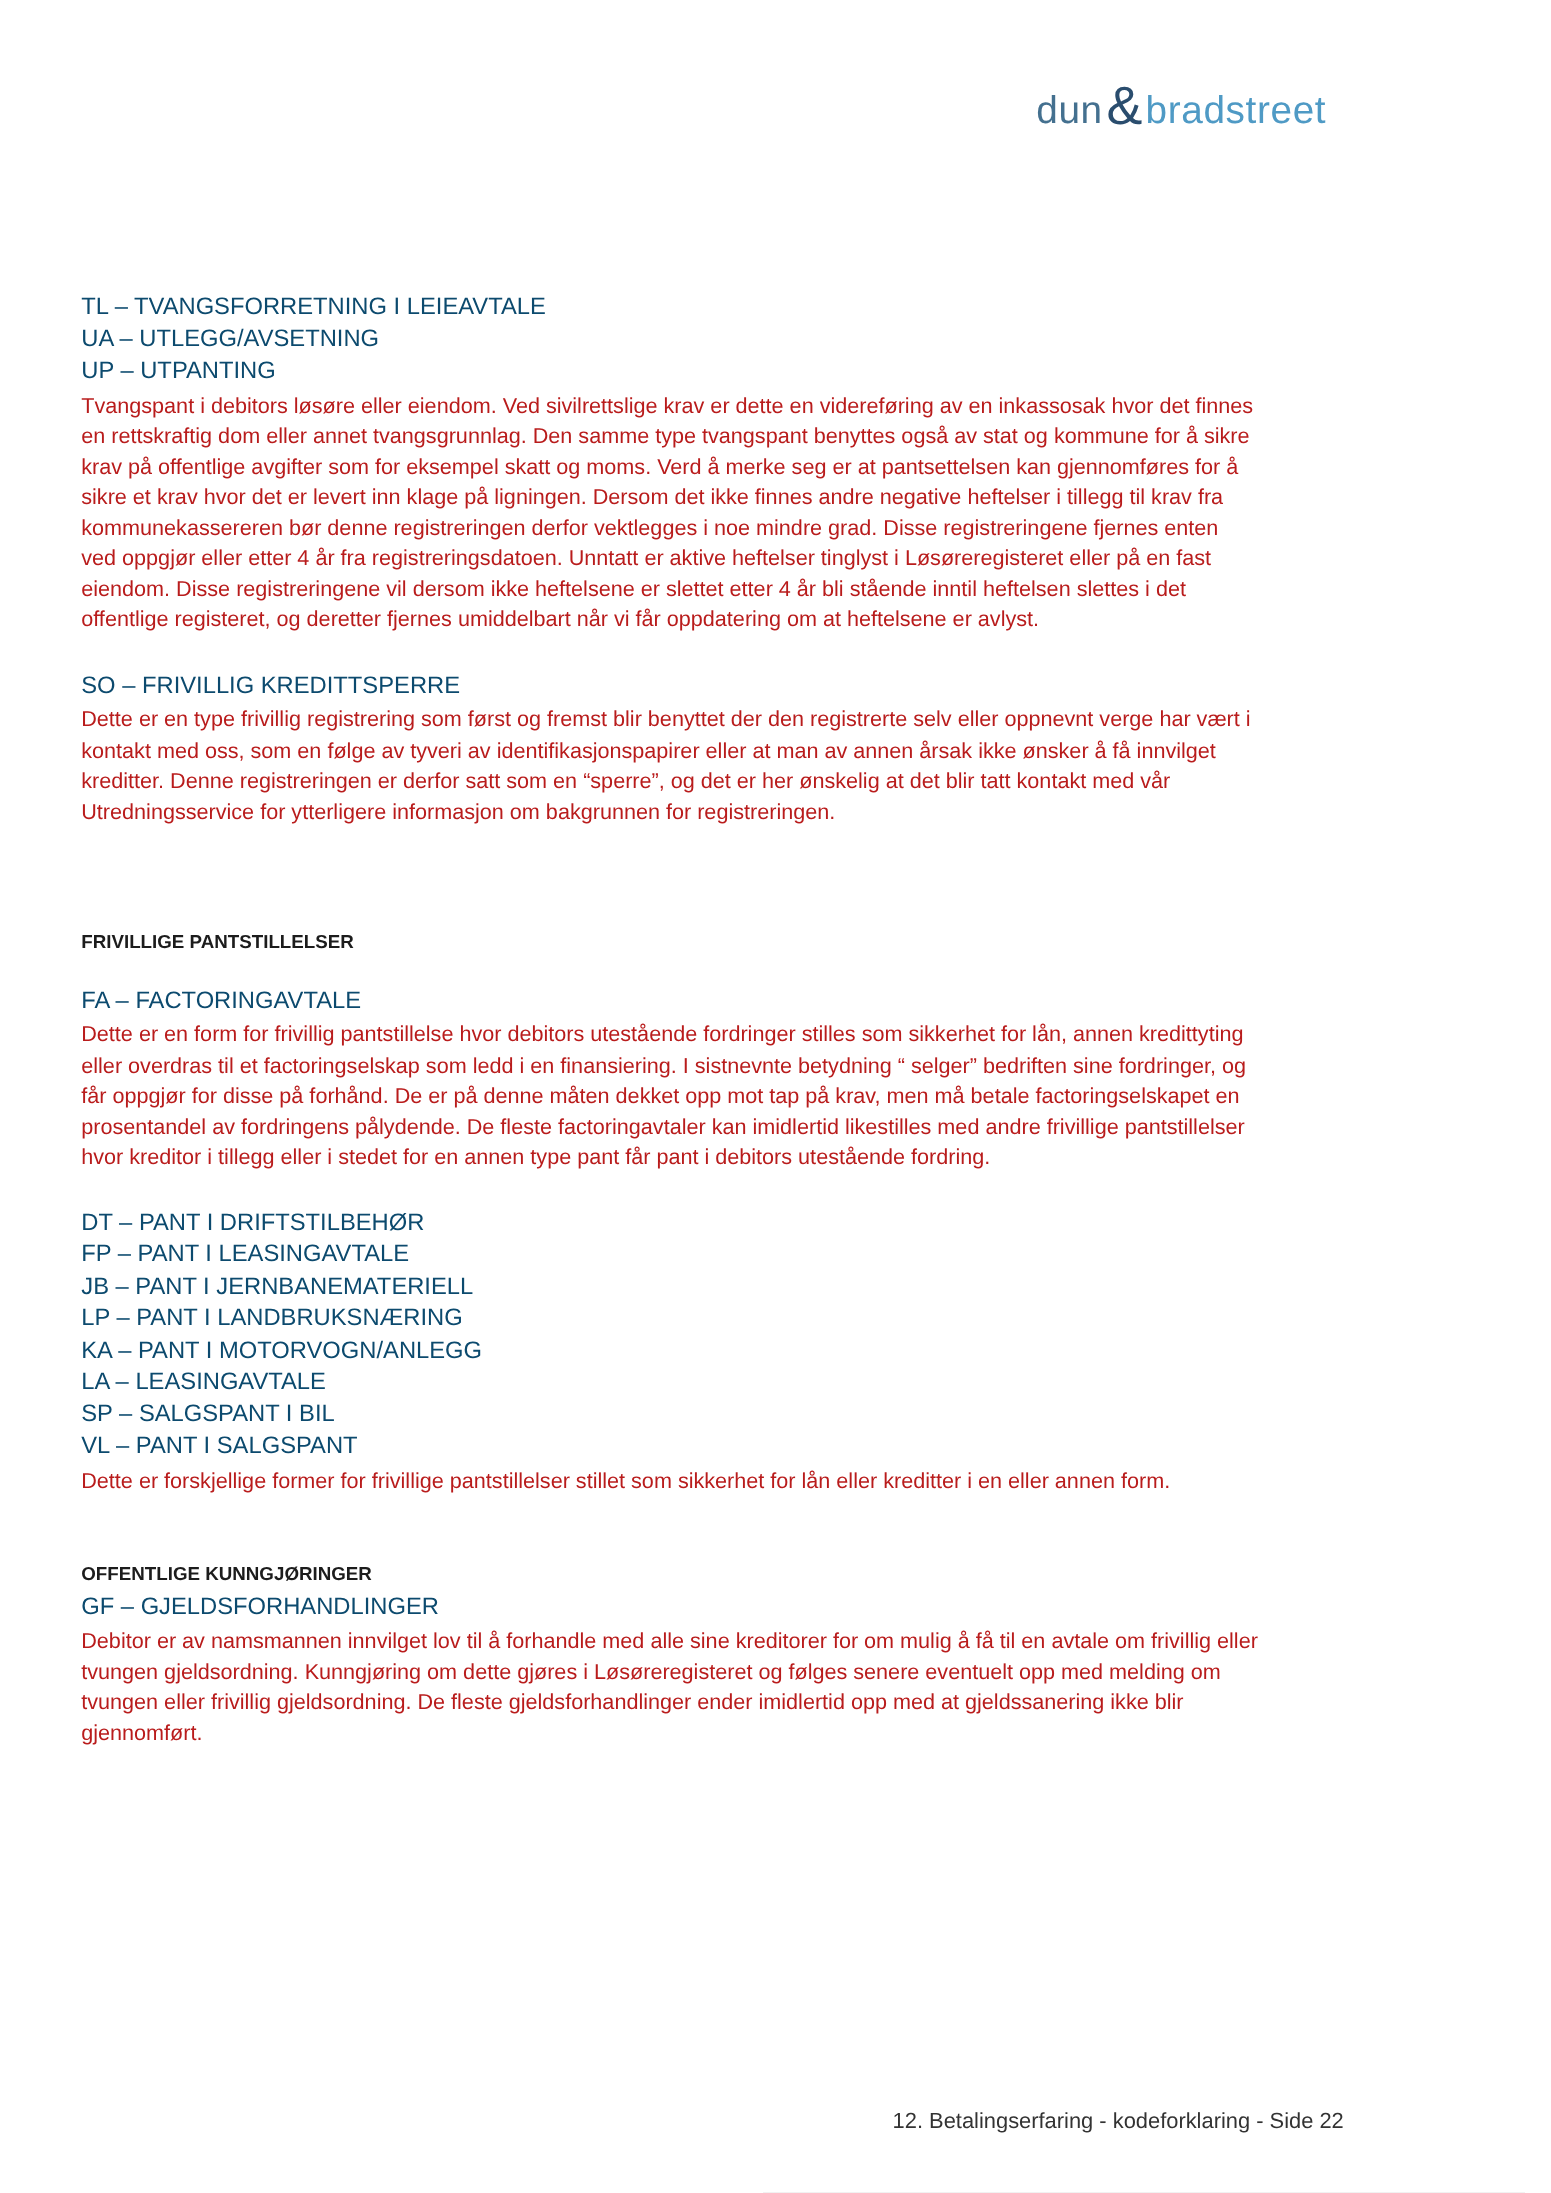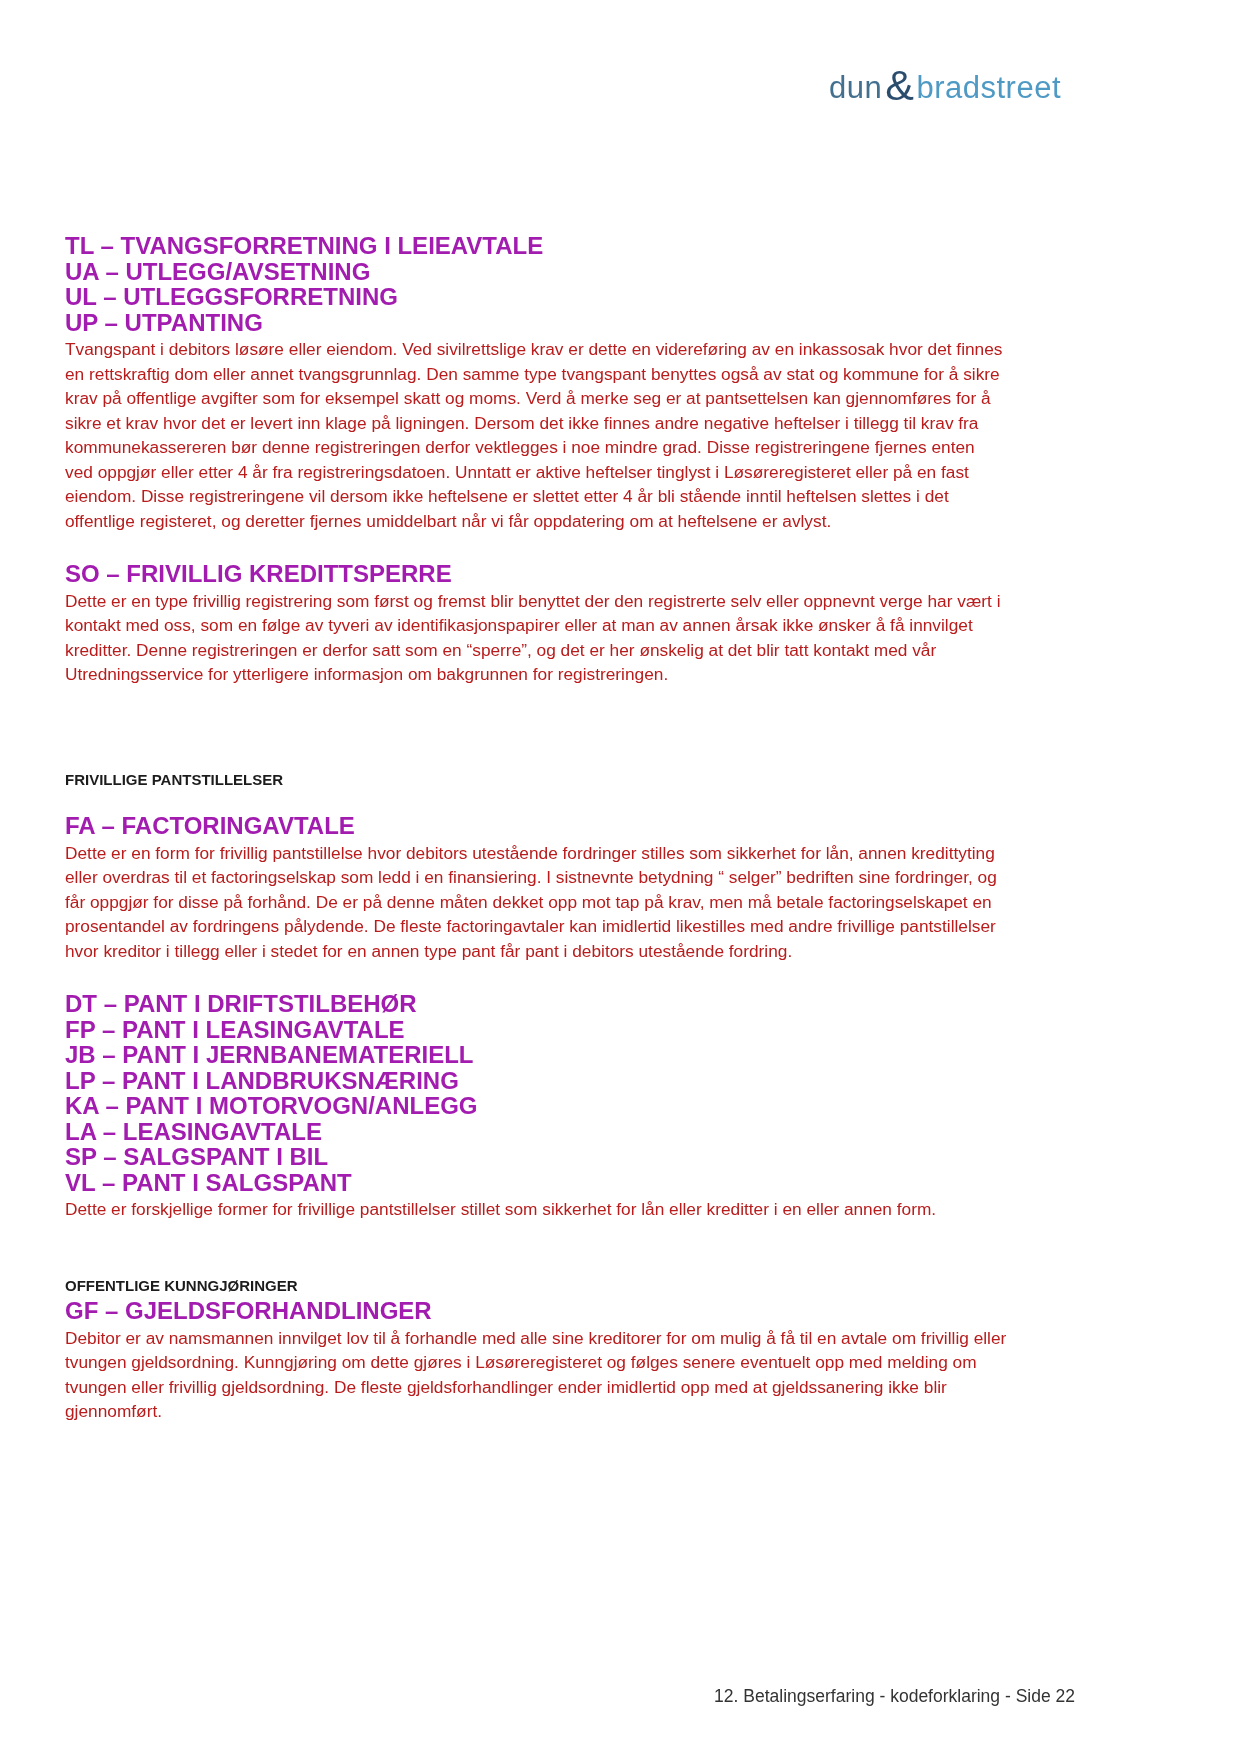--- a/index.html
+++ b/index.html
@@ -21,21 +21,21 @@
   }
   .logo .dun{font-size:31px;color:#44708f;font-weight:400;}
   .logo .amp{font-size:43px;color:#2a4d6e;font-weight:400;margin:0 2px 0 3px;line-height:1;position:relative;top:-2px;}
   .logo .brad{font-size:31px;color:#4f9ac5;font-weight:400;}
   
   .content{
     position:absolute;left:65px;top:0;width:942px;
     color:#3a3a3a;
   }
   .code-line{
-    font-size:24px;font-weight:700;color:#a21caf;
+    font-size:19px;font-weight:400;color:#0c4a6e;
     line-height:25.5px;white-space:nowrap;
   }
   .section-title{
     font-size:15px;font-weight:700;color:#1c1c1c;
     line-height:25.5px;white-space:nowrap;
   }
   .body-par{
     margin:2px 0 0 0;
     font-size:17.3px;line-height:24.5px;color:#b91c1c;
     text-align:left;
@@ -63,21 +63,20 @@
     <span class="dun">dun</span>
     <span class="amp">&amp;</span>
     <span class="brad">bradstreet</span>
   </div>
 
   <div class="content">
 
     <div class="code-block mt-codes1">
       <div class="code-line">TL – TVANGSFORRETNING I LEIEAVTALE</div>
       <div class="code-line">UA – UTLEGG/AVSETNING</div>
-      <div class="code-line">UL – UTLEGGSFORRETNING</div>
       <div class="code-line">UP – UTPANTING</div>
     </div>
     <p class="body-par">Tvangspant i debitors løsøre eller eiendom. Ved sivilrettslige krav er dette en videreføring av en inkassosak hvor det finnes en rettskraftig dom eller annet tvangsgrunnlag. Den samme type tvangspant benyttes også av stat og kommune for å sikre krav på offentlige avgifter som for eksempel skatt og moms. Verd å merke seg er at pantsettelsen kan gjennomføres for å sikre et krav hvor det er levert inn klage på ligningen. Dersom det ikke finnes andre negative heftelser i tillegg til krav fra kommunekassereren bør denne registreringen derfor vektlegges i noe mindre grad. Disse registreringene fjernes enten ved oppgjør eller etter 4 år fra registreringsdatoen. Unntatt er aktive heftelser tinglyst i Løsøreregisteret eller på en fast eiendom. Disse registreringene vil dersom ikke heftelsene er slettet etter 4 år bli stående inntil heftelsen slettes i det offentlige registeret, og deretter fjernes umiddelbart når vi får oppdatering om at heftelsene er avlyst.</p>
 
     <div class="code-line mt-so">SO – FRIVILLIG KREDITTSPERRE</div>
     <p class="body-par">Dette er en type frivillig registrering som først og fremst blir benyttet der den registrerte selv eller oppnevnt verge har vært i kontakt med oss, som en følge av tyveri av identifikasjonspapirer eller at man av annen årsak ikke ønsker å få innvilget kreditter. Denne registreringen er derfor satt som en “sperre”, og det er her ønskelig at det blir tatt kontakt med vår Utredningsservice for ytterligere informasjon om bakgrunnen for registreringen.</p>
 
     <div class="section-title mt-sect1">FRIVILLIGE PANTSTILLELSER</div>
 
     <div class="code-line mt-fa">FA – FACTORINGAVTALE</div>

